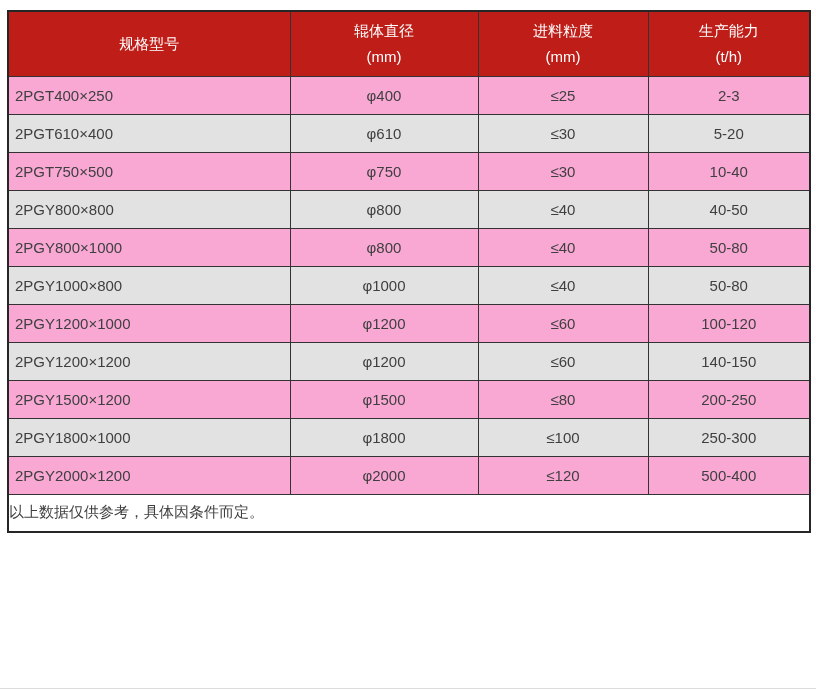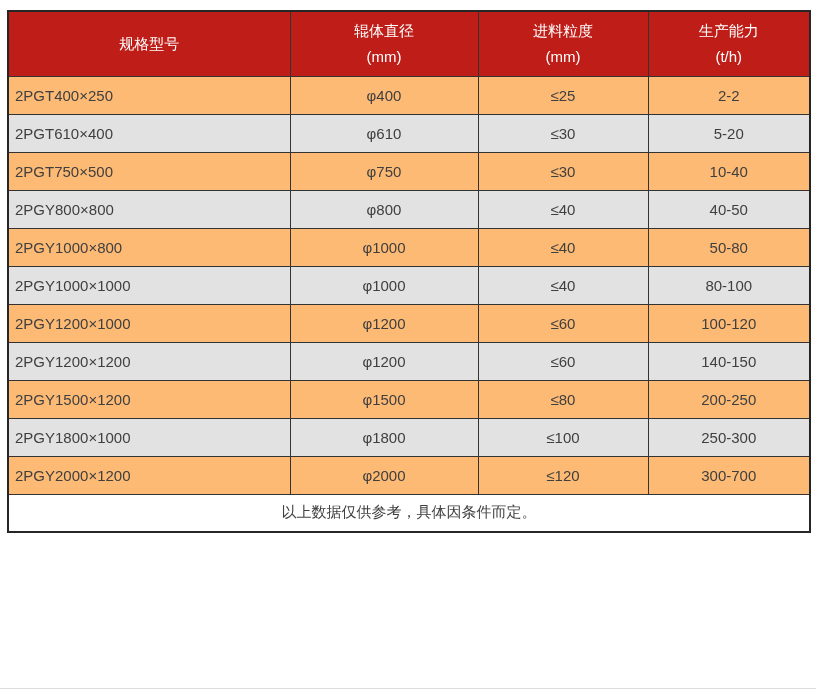--- a/index.html
+++ b/index.html
@@ -39,32 +39,32 @@
     height: 65px;
     text-align: center;
     vertical-align: middle;
     font-size: 15px;
   }
   thead .th-line { line-height: 26px; }
   tbody td {
     height: 38px;
     text-align: center;
     vertical-align: middle;
-    background: #fdba74;
+    background: #f9a8d4;
   }
   tbody td.model-cell {
     text-align: left;
     padding-left: 6px;
   }
   tbody tr:nth-child(even) td {
     background: var(--row-alt-bg, #E2E2E2);
   }
   tfoot td {
     height: 38px;
-    text-align: center;
+    text-align: left;
     vertical-align: middle;
     background: #ffffff;
     font-size: 15px;
   }
   .bottom-edge {
     position: absolute;
     left: 0;
     bottom: 0;
     width: 816px;
     height: 1px;
@@ -99,51 +99,51 @@
             <div class="th-line">生产能力</div>
             <div class="th-line">(t/h)</div>
           </th>
         </tr>
     </thead>
     <tbody id="table-body">
         <tr>
           <td class="model-cell">2PGT400×250</td>
           <td>φ400</td>
           <td>≤25</td>
-          <td>2-2</td>
+          <td>2-3</td>
         </tr>
         <tr>
           <td class="model-cell">2PGT610×400</td>
           <td>φ610</td>
           <td>≤30</td>
           <td>5-20</td>
         </tr>
         <tr>
           <td class="model-cell">2PGT750×500</td>
           <td>φ750</td>
           <td>≤30</td>
           <td>10-40</td>
         </tr>
         <tr>
           <td class="model-cell">2PGY800×800</td>
           <td>φ800</td>
           <td>≤40</td>
           <td>40-50</td>
         </tr>
         <tr>
+          <td class="model-cell">2PGY800×1000</td>
+          <td>φ800</td>
+          <td>≤40</td>
+          <td>50-80</td>
+        </tr>
+        <tr>
           <td class="model-cell">2PGY1000×800</td>
           <td>φ1000</td>
           <td>≤40</td>
           <td>50-80</td>
-        </tr>
-        <tr>
-          <td class="model-cell">2PGY1000×1000</td>
-          <td>φ1000</td>
-          <td>≤40</td>
-          <td>80-100</td>
         </tr>
         <tr>
           <td class="model-cell">2PGY1200×1000</td>
           <td>φ1200</td>
           <td>≤60</td>
           <td>100-120</td>
         </tr>
         <tr>
           <td class="model-cell">2PGY1200×1200</td>
           <td>φ1200</td>
@@ -159,21 +159,21 @@
         <tr>
           <td class="model-cell">2PGY1800×1000</td>
           <td>φ1800</td>
           <td>≤100</td>
           <td>250-300</td>
         </tr>
         <tr>
           <td class="model-cell">2PGY2000×1200</td>
           <td>φ2000</td>
           <td>≤120</td>
-          <td>300-700</td>
+          <td>500-400</td>
         </tr>
       </tbody>
     <tfoot>
       <tr>
         <td colspan="4">以上数据仅供参考，具体因条件而定。</td>
       </tr>
     </tfoot>
   </table>
   <div class="bottom-edge"></div>
 </div>

